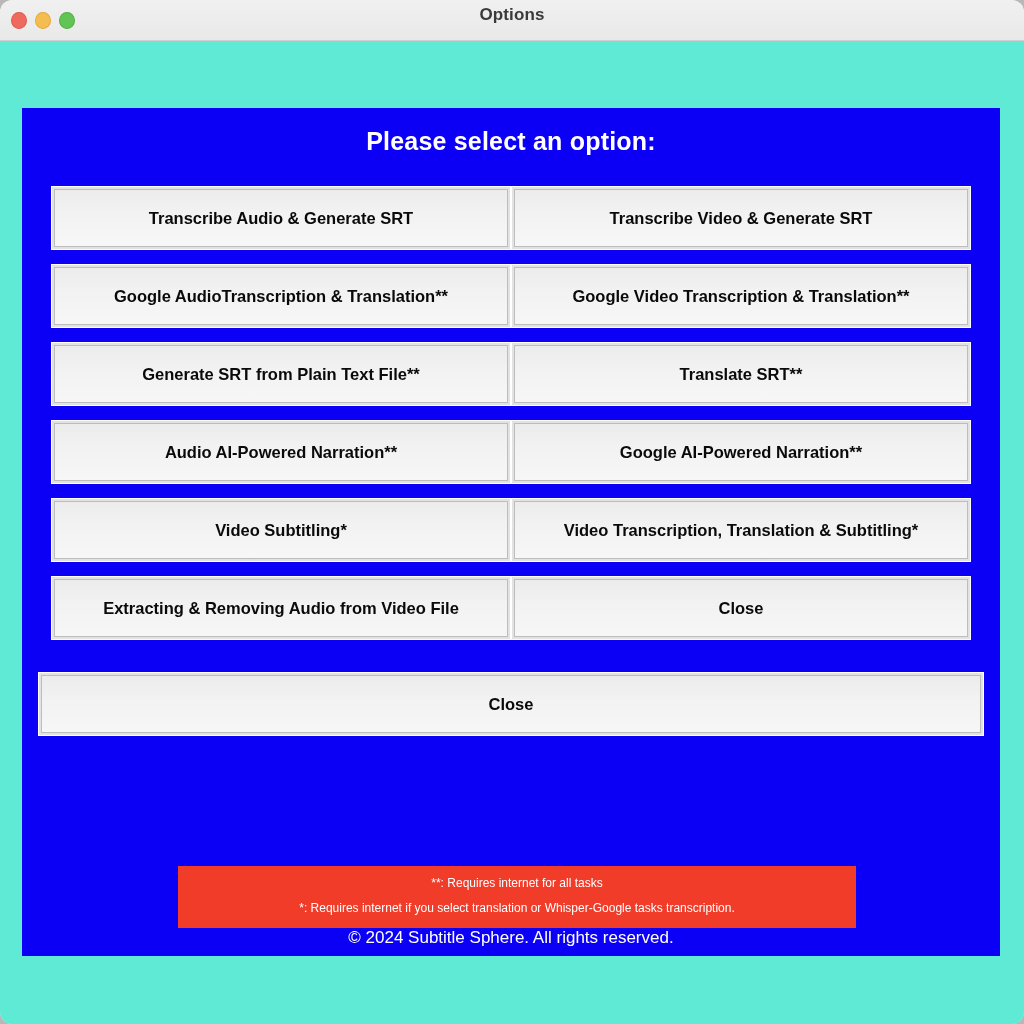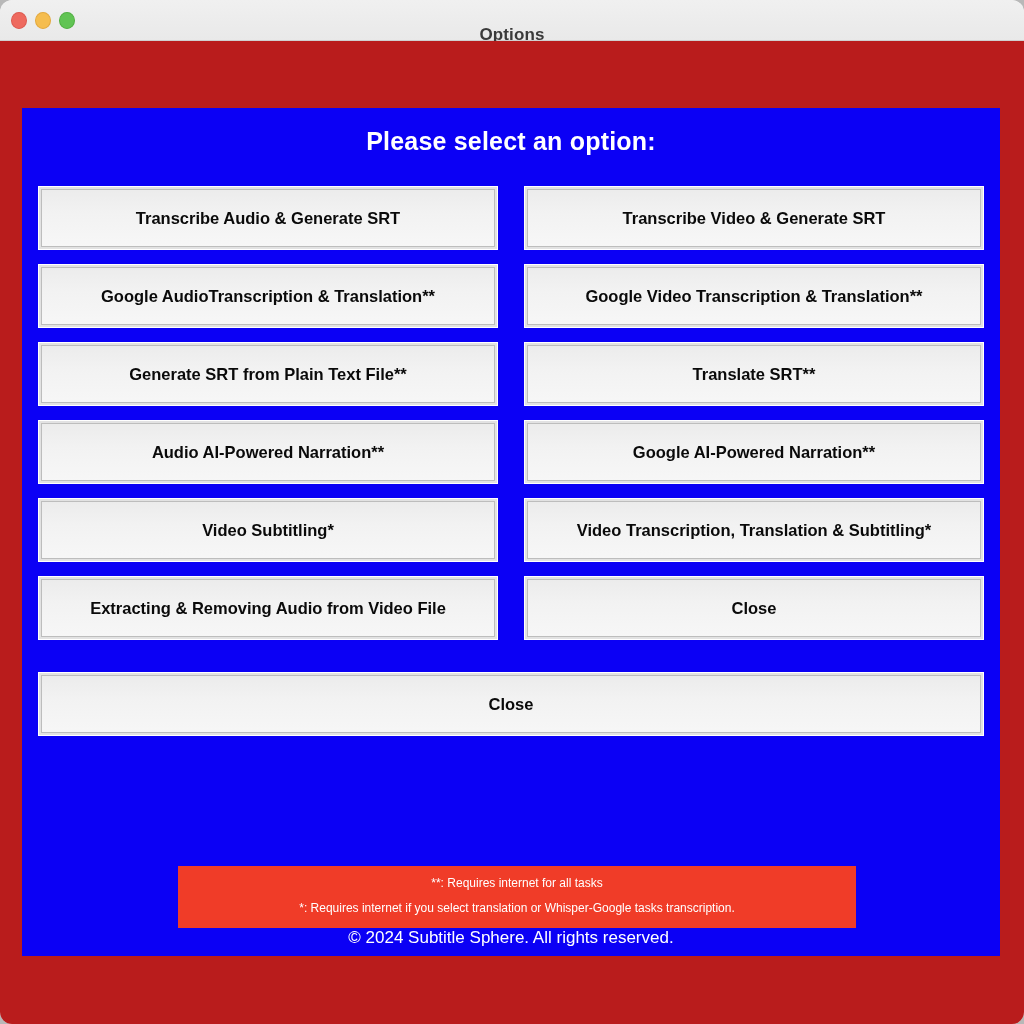--- a/index.html
+++ b/index.html
@@ -44,33 +44,33 @@
     height: 15px;
     border-radius: 50%;
   }
   .light.close  { background: #ee6a5f; border: 1px solid #dd5b51; }
   .light.min    { background: #f5bd4f; border: 1px solid #e3a93f; }
   .light.max    { background: #61c454; border: 1px solid #52b043; }
 
   #window-title {
     position: absolute;
     left: 0; right: 0;
-    top: 25px;
+    top: 5px;
     text-align: center;
     font-size: 17px;
     font-weight: bold;
     color: #3a3a3a;
     letter-spacing: 0.1px;
   }
 
   
   #content {
     position: relative;
     height: 984px;
-    background: #b91c1c;
+    background: #5eead4;
   }
 
   
   #panel {
     position: absolute;
     left: 22px;
     top: 67px;           
     width: 978px;
     height: 848px;       
     background: #0b00f5;
@@ -89,21 +89,21 @@
 
   
   #grid {
     position: absolute;
     left: 16px;
     top: 78px;
     width: 946px;
   }
   .row {
     display: flex;
-    justify-content: space-between;
+    justify-content: center;
     margin-bottom: 14px;
   }
 
   .opt-btn {
     width: 460px;
     height: 64px;
     box-sizing: border-box;
     background: linear-gradient(to bottom, #ebebeb 0%, #f2f2f2 42%, #f7f7f7 100%);
     border: 1px solid #ffffff;
     outline: 1px solid #bdbdbd;

